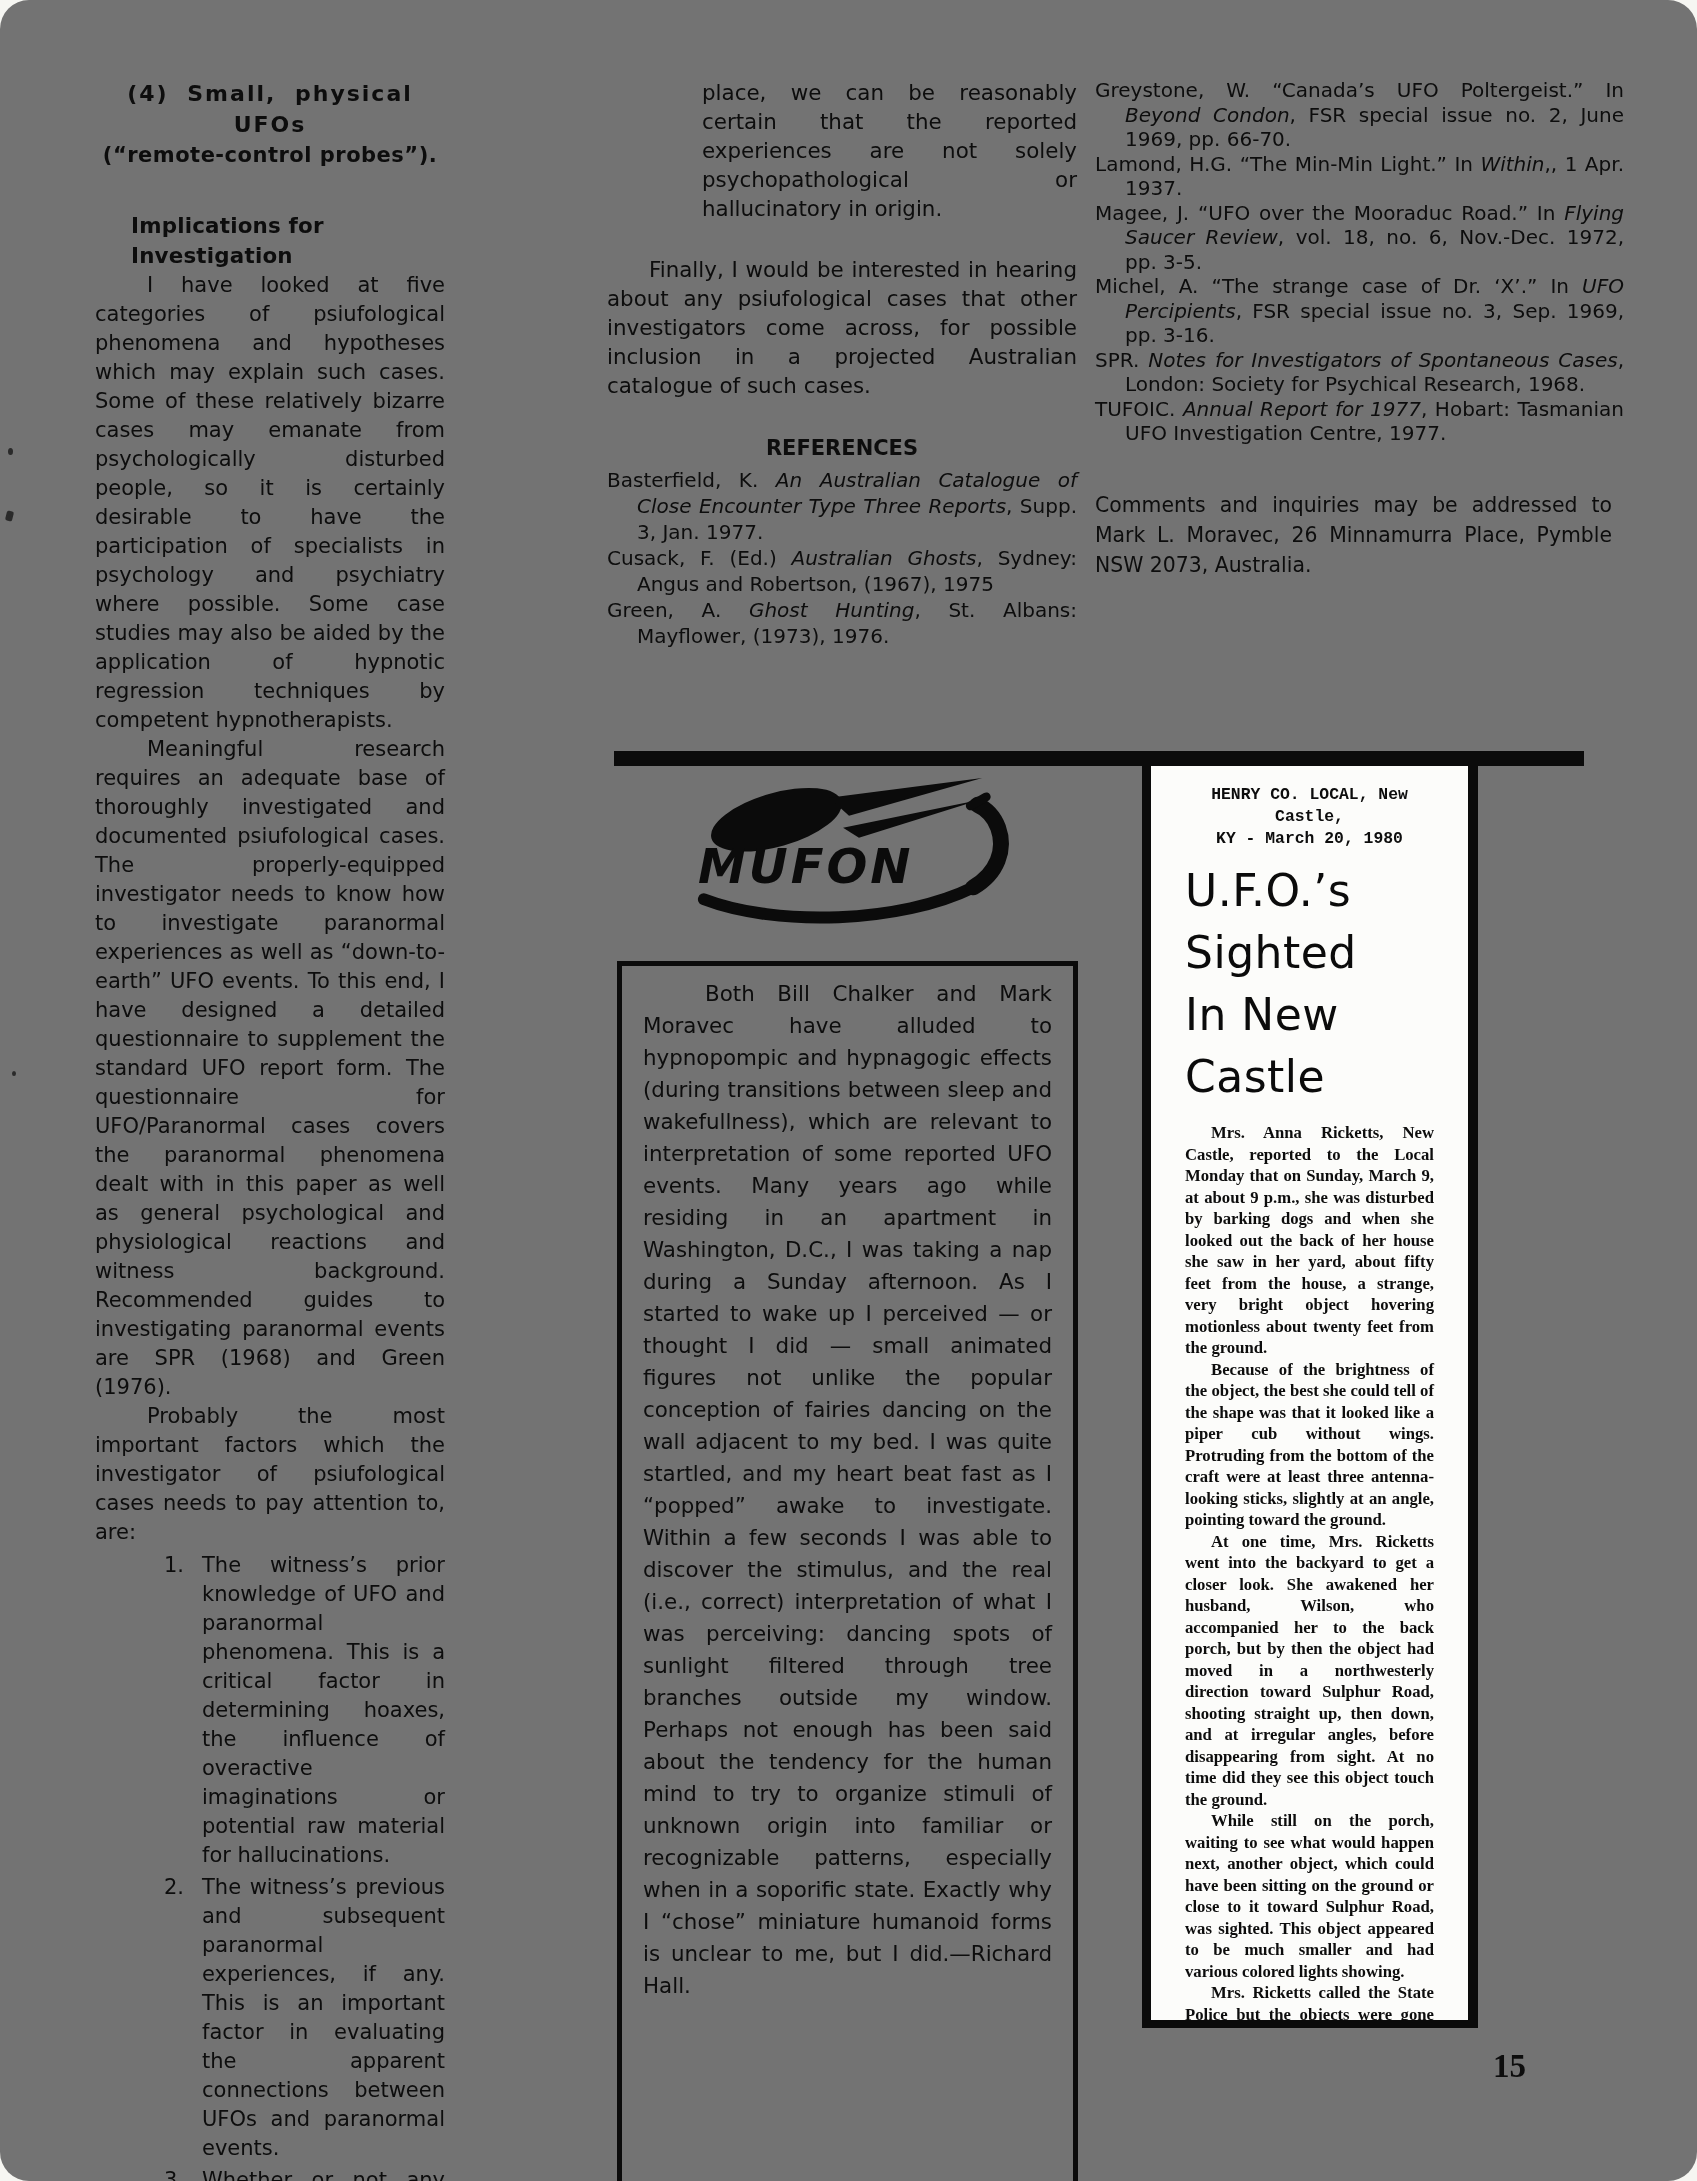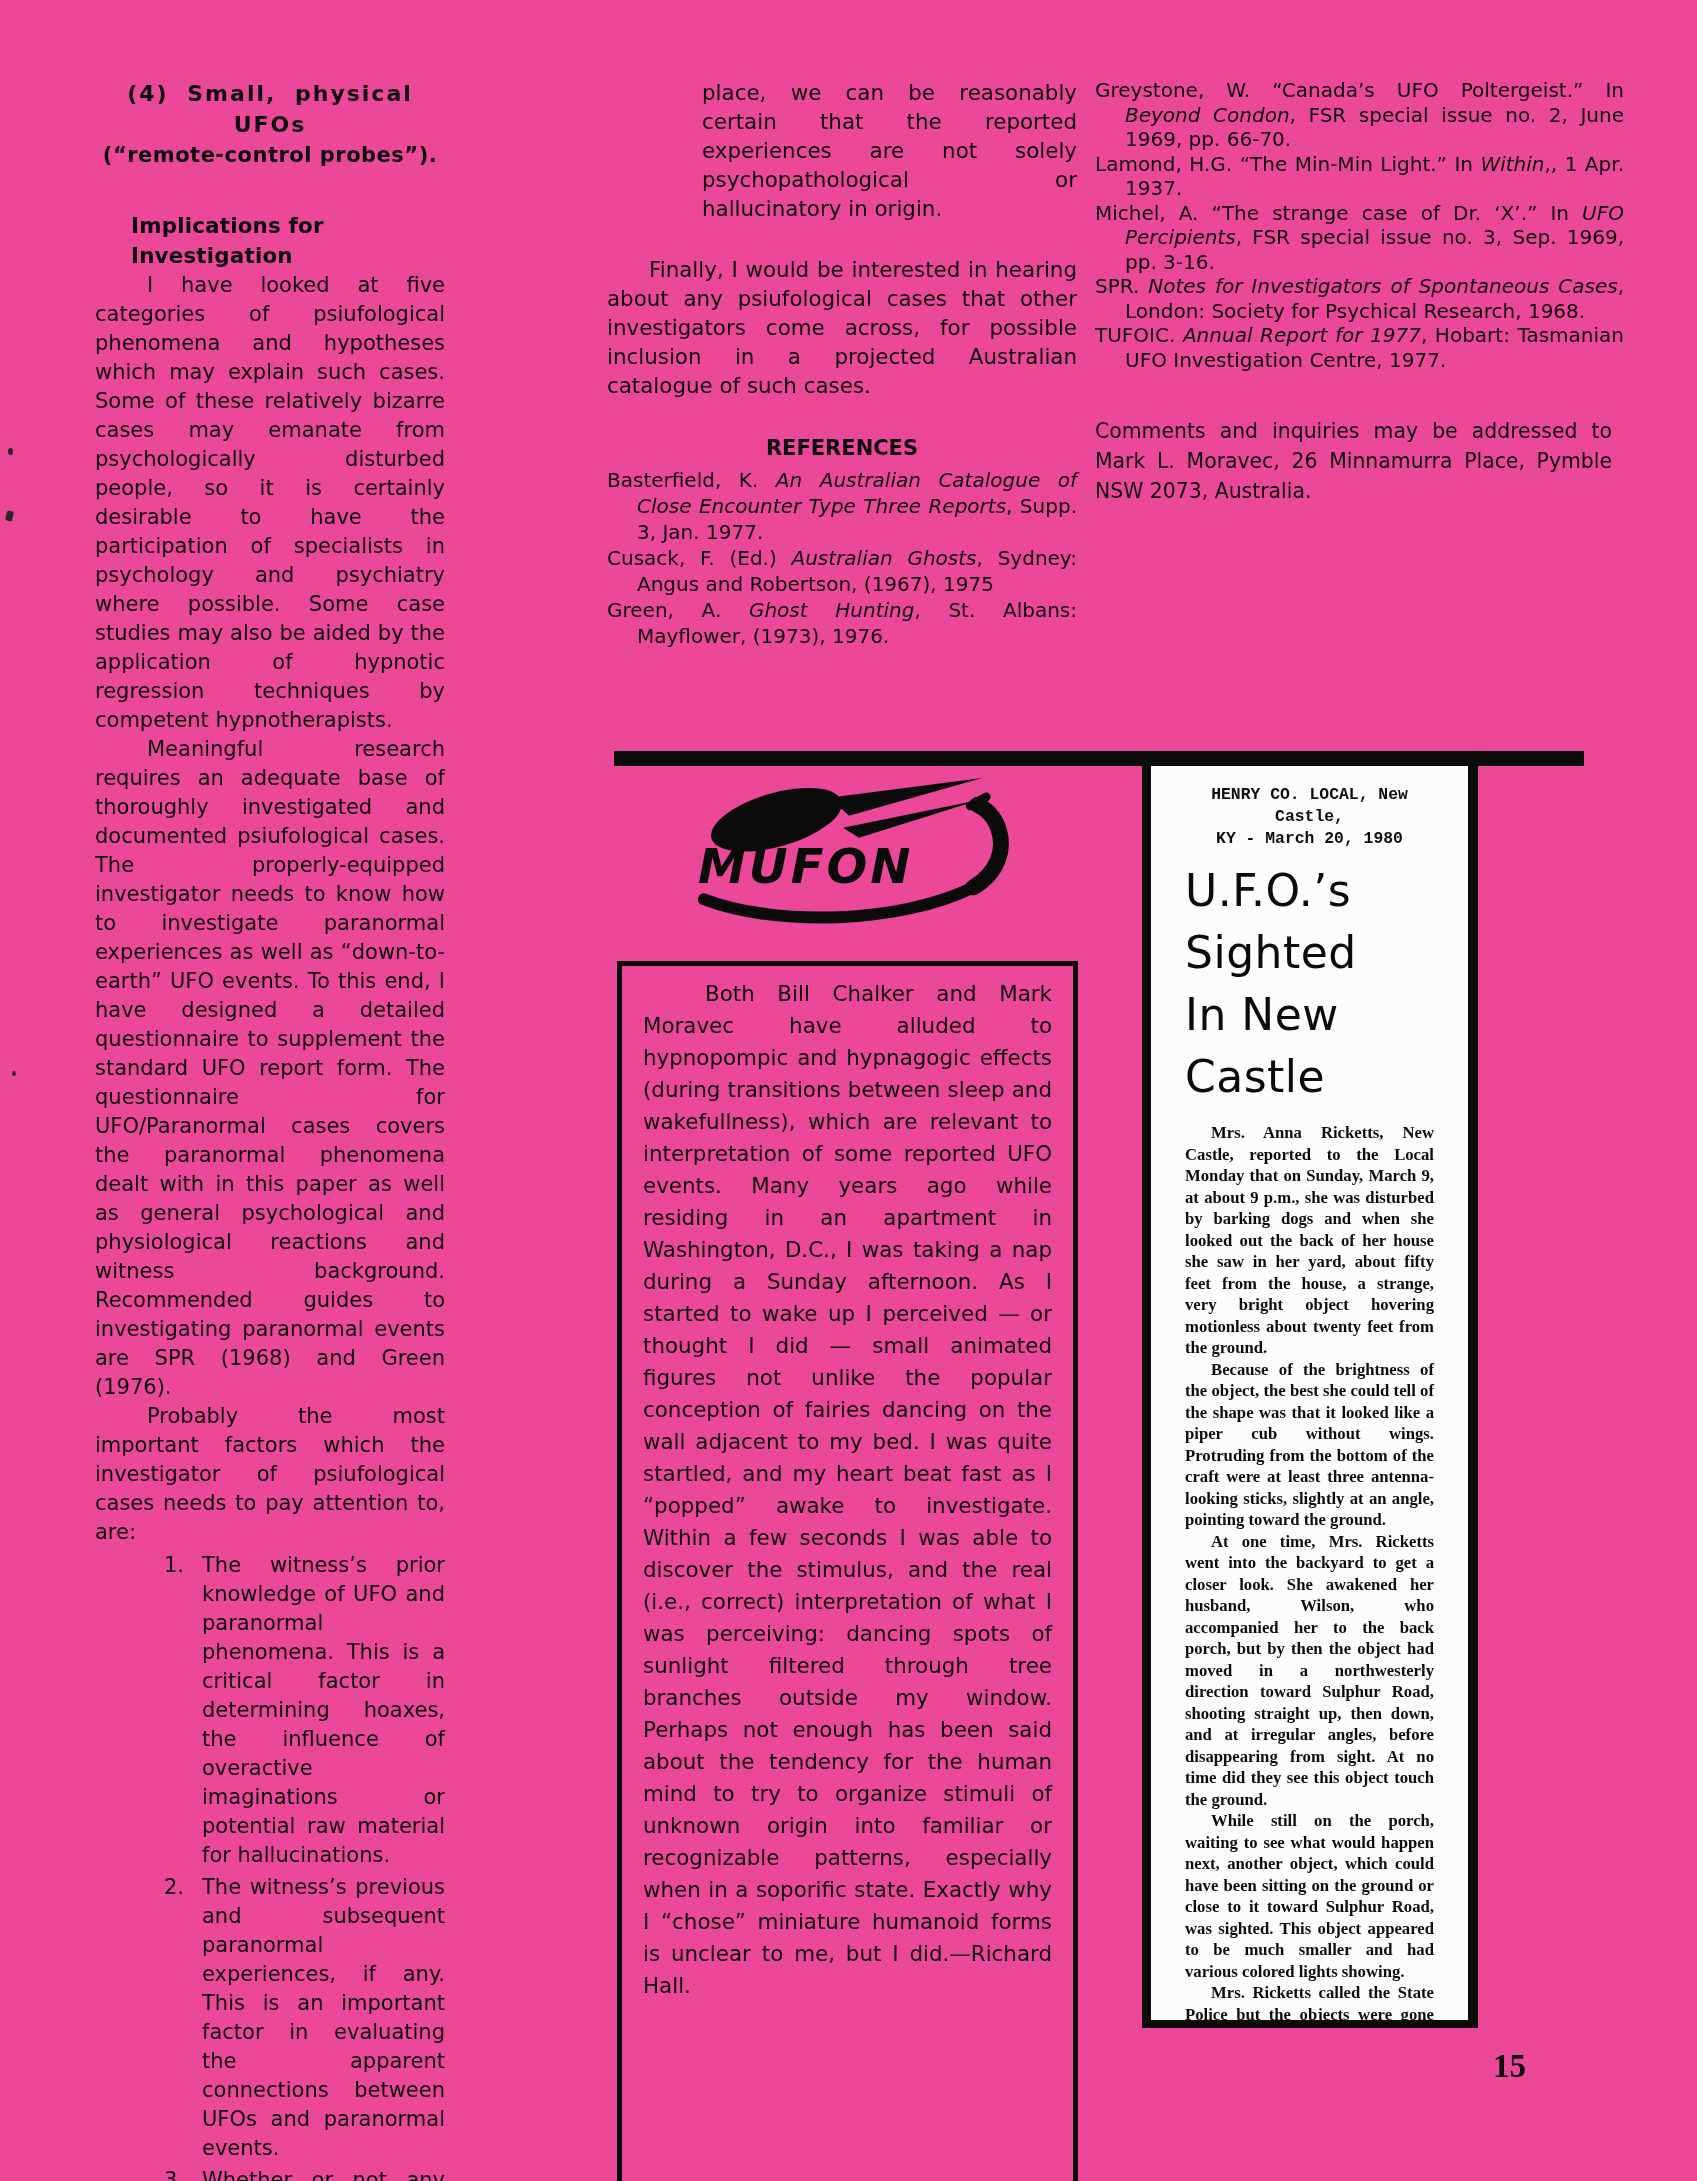--- a/index.html
+++ b/index.html
@@ -2,21 +2,21 @@
 <html><head>
 <meta charset="utf-8">
 <style>
   html,body { margin:0; padding:0; }
   body {
     width:1697px; height:2181px; position:relative;
     background:#f6f6f2; color:#0d0d0d;
     font-family:"DejaVu Sans", sans-serif;
     -webkit-font-smoothing:antialiased;
   }
-  .page { position:absolute; inset:0; background:#ec4899; overflow:hidden; }
+  .page { position:absolute; inset:0; background:#737373; overflow:hidden;border-radius:29px; }
   p { margin:0; }
   em { font-style:italic; }
 
   
   .col-left {
     position:absolute; left:95px; top:78px; width:350px;
     font-size:21px; line-height:29px; text-align:justify;
   }
   .lc-head { text-align:center; font-weight:bold; margin-bottom:40px; }
   .lc-head .lh1 { font-size:22px; letter-spacing:2px; word-spacing:9px; line-height:31px; }
@@ -158,20 +158,21 @@
     <div class="mufon-text">MUFON</div>
   </div>
 
   <div class="insert-box">
     <p>Both Bill Chalker and Mark Moravec have alluded to hypnopompic and hypnagogic effects (during transitions between sleep and wakefullness), which are relevant to interpretation of some reported UFO events. Many years ago while residing in an apartment in Washington, D.C., I was taking a nap during a Sunday afternoon. As I started to wake up I perceived — or thought I did — small animated figures not unlike the popular conception of fairies dancing on the wall adjacent to my bed. I was quite startled, and my heart beat fast as I “popped” awake to investigate. Within a few seconds I was able to discover the stimulus, and the real (i.e., correct) interpretation of what I was perceiving: dancing spots of sunlight filtered through tree branches outside my window. Perhaps not enough has been said about the tendency for the human mind to try to organize stimuli of unknown origin into familiar or recognizable patterns, especially when in a soporific state. Exactly why I “chose” miniature humanoid forms is unclear to me, but I did.—Richard Hall.</p>
   </div>
 
   <div class="col-right">
     <p class="ref"><span>Greystone, W. “Canada’s UFO Poltergeist.” In </span><em>Beyond Condon</em><span>, FSR special issue no. 2, June 1969, pp. 66-70.</span></p>
     <p class="ref"><span>Lamond, H.G. “The Min-Min Light.” In </span><em>Within</em><span>,, 1 Apr. 1937.</span></p>
+    <p class="ref"><span>Magee, J. “UFO over the Mooraduc Road.” In </span><em>Flying Saucer Review</em><span>, vol. 18, no. 6, Nov.-Dec. 1972, pp. 3-5.</span></p>
     <p class="ref"><span>Michel, A. “The strange case of Dr. ‘X’.” In </span><em>UFO Percipients</em><span>, FSR special issue no. 3, Sep. 1969, pp. 3-16.</span></p>
     <p class="ref"><span>SPR. </span><em>Notes for Investigators of Spontaneous Cases</em><span>, London: Society for Psychical Research, 1968.</span></p>
     <p class="ref"><span>TUFOIC. </span><em>Annual Report for 1977</em><span>, Hobart: Tasmanian UFO Investigation Centre, 1977.</span></p>
     <p class="comments">Comments and inquiries may be addressed to Mark L. Moravec, 26 Minnamurra Place, Pymble NSW 2073, Australia.</p>
   </div>
 
   <div class="clipping">
     <div class="clip-source">HENRY CO. LOCAL, New Castle,</div>
     <div class="clip-source">KY - March 20, 1980</div>
     <div class="clip-headline">

